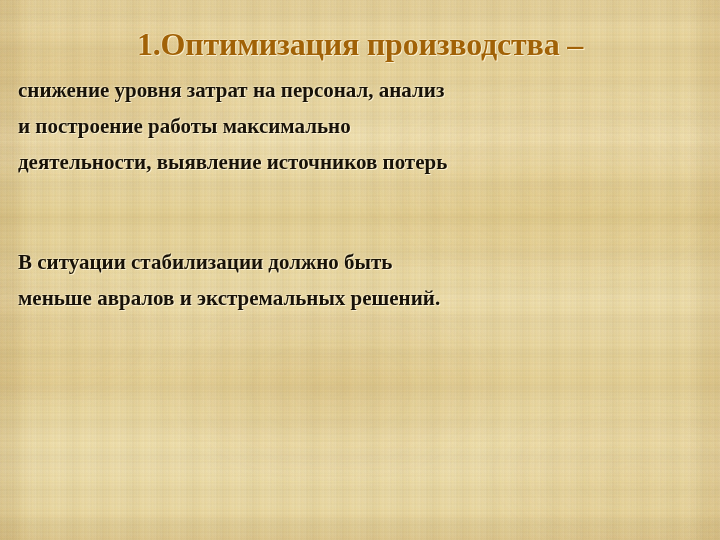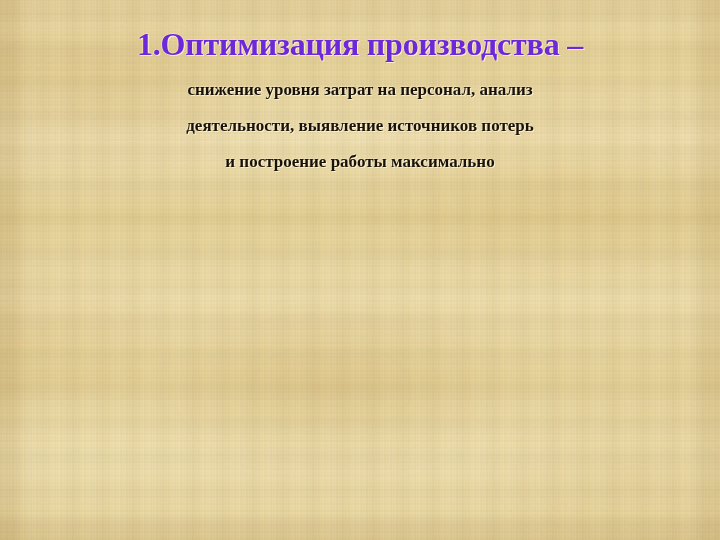--- a/index.html
+++ b/index.html
@@ -111,34 +111,34 @@
 
   .slide-title {
     margin: 0;
     padding-top: 24px;
     text-align: center;
     font-family: "Liberation Serif", "DejaVu Serif", serif;
     font-weight: bold;
     font-size: 32px;
     line-height: 40px;
     letter-spacing: -0.2px;
-    color: #6d28d9;
+    color: #a16207;
     text-shadow:
        1px 1px 0 rgba(255,244,214,0.85),
       -1px 0   0 rgba(255,244,214,0.40),
        0  -1px 0 rgba(255,244,214,0.35);
     white-space: nowrap;
   }
 
   .para {
     margin: 0;
-    text-align: center;
+    text-align: left;
     font-family: "Liberation Serif", "DejaVu Serif", serif;
     font-weight: bold;
-    font-size: 17px;
+    font-size: 21px;
     line-height: 36px;
     color: #181208;
     text-shadow:
        1px 1px 0 rgba(255,246,218,0.80),
       -1px -1px 0 rgba(255,246,218,0.35);
   }
 
   .para-1 { margin-top: 8px; }
   .para-2 { margin-top: 64px; }
 
@@ -154,19 +154,23 @@
   <div class="tex tex-horiz"></div>
   <div class="tex tex-blotch"></div>
   <div class="tex tex-vignette"></div>
 
   <div class="content">
 
     <h1 class="slide-title">1.Оптимизация производства –</h1>
 
     <div class="para para-1">
       <span class="line">снижение уровня затрат на персонал, анализ</span>
+      <span class="line">и построение работы максимально</span>
       <span class="line">деятельности, выявление источников потерь</span>
-      <span class="line">и построение работы максимально</span>
     </div>
 
+    <div class="para para-2">
+      <span class="line">В ситуации стабилизации должно быть</span>
+      <span class="line">меньше авралов и экстремальных решений.</span>
+    </div>
 
   </div>
 </div>
 
 </body></html>

